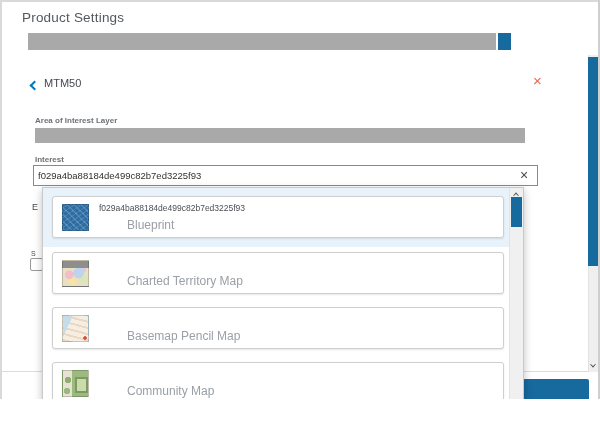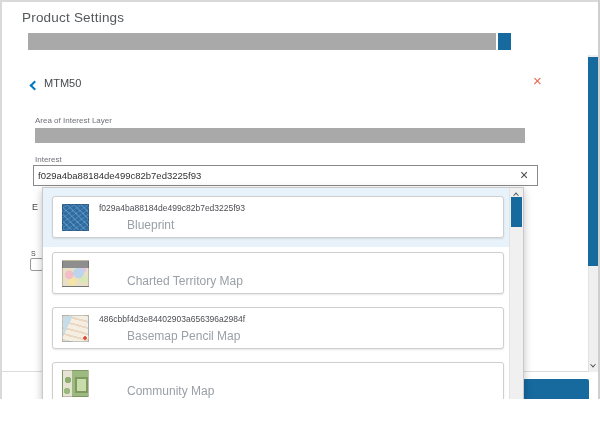--- a/index.html
+++ b/index.html
@@ -14,21 +14,21 @@
   .title{position:absolute;left:22px;top:10px;font-size:13.5px;color:#54585c;letter-spacing:.2px;}
   .masked-bar{position:absolute;background:#a9a9a9;}
   .bar-top{left:28px;top:33px;width:468px;height:17px;}
   .blue-square{position:absolute;left:498px;top:33px;width:13px;height:17px;background:#176a9e;}
 
   .back-row{position:absolute;left:31px;top:76px;height:16px;cursor:pointer;}
   .chev-left{display:inline-block;width:7px;height:7px;border-left:2.5px solid #0079c1;border-bottom:2.5px solid #0079c1;transform:rotate(45deg);margin-right:6px;position:relative;top:-1px;}
   .back-label{font-size:11px;color:#45484d;position:relative;top:-3px;margin-top:39px;}
   .close-x{position:absolute;left:533px;top:73px;font-size:15px;color:#e8664d;cursor:pointer;line-height:15px;}
 
-  .field-label{position:absolute;font-size:8px;color:#6d7176;}
+  .field-label{position:absolute;font-size:8px;color:#6d7176;font-weight:bold;}
   .lbl-aoi{left:35px;top:116px;}
   .bar-aoi{left:35px;top:128px;width:490px;height:15px;}
   .lbl-basemap{left:35px;top:155px;}
   .basemap-input{position:absolute;left:33px;top:165px;width:505px;height:21px;border:1px solid #8a8a8a;background:#fff;font-size:9.5px;color:#303030;padding:0 18px 0 4px;border-radius:0;outline:none;}
   .clear-x{position:absolute;left:520px;top:168px;font-size:14px;color:#4a4a4a;line-height:14px;cursor:pointer;z-index:5;}
 
   .frag{position:absolute;color:#46494d;}
   .frag-e{left:32px;top:202px;font-size:9px;}
   .frag-s{left:31px;top:250px;font-size:7px;}
   .frag-checkbox{position:absolute;left:30px;top:258px;width:13px;height:13px;border:1px solid #9a9a9a;border-radius:2px;background:#fff;}
@@ -126,21 +126,20 @@
           <span class="thumb blueprint-thumbnail"></span>
           <span class="item-id">f029a4ba88184de499c82b7ed3225f93</span>
           <span class="item-label">Blueprint</span>
         </div>
         <div class="item-card" style="top: 64px;">
           <span class="thumb charted-territory-thumbnail"></span>
           <span class="item-label">Charted Territory Map</span>
         </div>
         <div class="item-card" style="top: 119px;">
           <span class="thumb colored-pencil-thumbnail"></span>
-          <span class="item-id">486cbbf4d3e84402903a656396a2984f</span>
           <span class="item-label">Basemap Pencil Map</span>
         </div>
         <div class="item-card" style="top: 174px;">
           <span class="thumb community-map-thumbnail"></span>
           <span class="item-label">Community Map</span>
         </div>
         <div class="item-card" style="top: 224px;"></div>
       </div>
     <div class="dd-scroll-track"></div>
     <div class="scroll-arrow dd-scroll-up">

